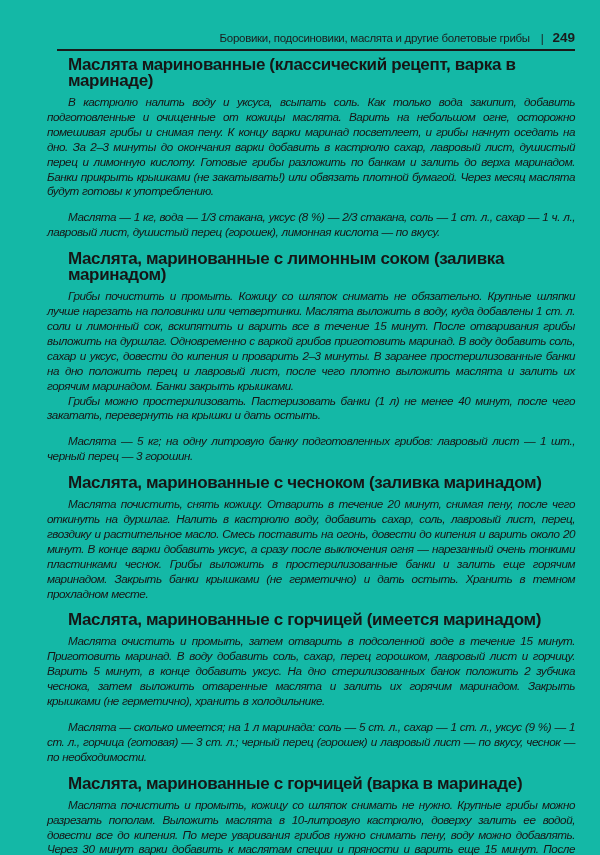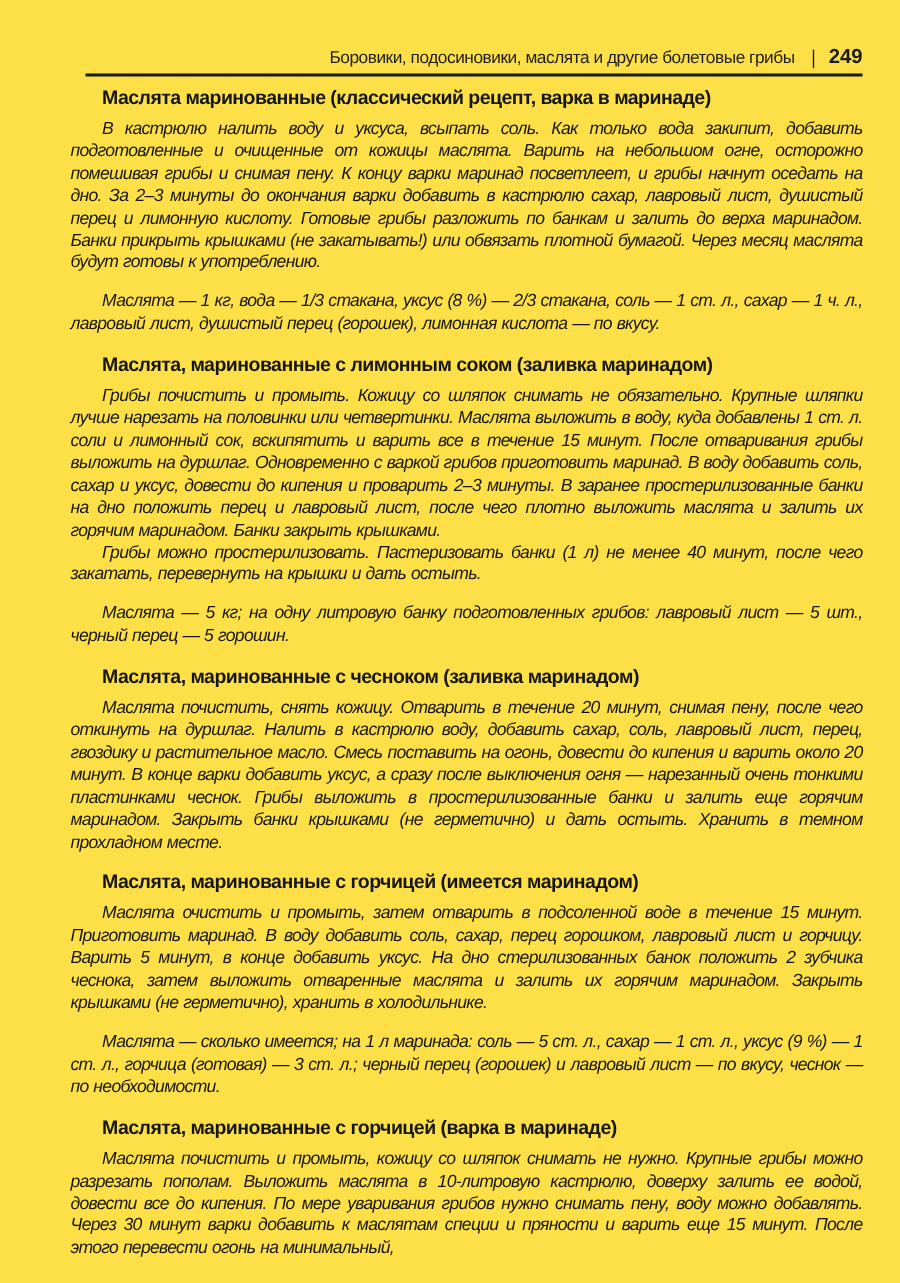--- a/index.html
+++ b/index.html
@@ -6,21 +6,21 @@
     margin: 0;
     padding: 0;
     background: #ffffff;
     overflow: hidden;
   }
   .page {
     position: relative;
     width: 600px;
     height: 855px;
     box-sizing: border-box;
-    background: #fde047;
+    background: #14b8a6;
     color: #161616;
     font-family: "Liberation Sans", "DejaVu Sans", sans-serif;
     padding: 30px 25px 0 47px;
   }
   .running-header {
     text-align: right;
     font-size: 11.5px;
     letter-spacing: -0.3px;
     white-space: nowrap;
     color: #1c1c1c;
@@ -37,21 +37,21 @@
     font-size: 13.5px;
     letter-spacing: 0;
   }
   .header-rule {
     height: 2px;
     background: #1a1a1a;
     margin-left: 10px;
     margin-bottom: 6px;
   }
   h2 {
-    font-size: 13px;
+    font-size: 17px;
     font-weight: 700;
     letter-spacing: -0.35px;
     margin: 11px 0 6px 21px;
     line-height: 16px;
   }
   h2:first-child {
     margin-top: 4px;
   }
   p {
     margin: 0;
@@ -76,21 +76,21 @@
     <span>Боровики, подосиновики, маслята и другие болетовые грибы</span><span class="sep">|</span><span class="pagenum">249</span>
   </div>
   <div class="header-rule"></div>
   <main>
       <h2>Маслята маринованные (классический рецепт, варка в маринаде)</h2>
       <p class="body">В кастрюлю налить воду и уксуса, всыпать соль. Как только вода закипит, добавить подготовленные и очищенные от кожицы маслята. Варить на небольшом огне, осторожно помешивая грибы и снимая пену. К концу варки маринад посветлеет, и грибы начнут оседать на дно. За 2–3 минуты до окончания варки добавить в кастрюлю сахар, лавровый лист, душистый перец и лимонную кислоту. Готовые грибы разложить по банкам и залить до верха маринадом. Банки прикрыть крышками (не закатывать!) или обвязать плотной бумагой. Через месяц маслята будут готовы к употреблению.</p>
       <p class="ingredients">Маслята — 1 кг, вода — 1/3 стакана, уксус (8 %) — 2/3 стакана, соль — 1 ст. л., сахар — 1 ч. л., лавровый лист, душистый перец (горошек), лимонная кислота — по вкусу.</p>
       <h2>Маслята, маринованные с лимонным соком (заливка маринадом)</h2>
       <p class="body">Грибы почистить и промыть. Кожицу со шляпок снимать не обязательно. Крупные шляпки лучше нарезать на половинки или четвертинки. Маслята выложить в воду, куда добавлены 1 ст. л. соли и лимонный сок, вскипятить и варить все в течение 15 минут. После отваривания грибы выложить на дуршлаг. Одновременно с варкой грибов приготовить маринад. В воду добавить соль, сахар и уксус, довести до кипения и проварить 2–3 минуты. В заранее простерилизованные банки на дно положить перец и лавровый лист, после чего плотно выложить маслята и залить их горячим маринадом. Банки закрыть крышками.</p>
       <p class="body">Грибы можно простерилизовать. Пастеризовать банки (1 л) не менее 40 минут, после чего закатать, перевернуть на крышки и дать остыть.</p>
-      <p class="ingredients">Маслята — 5 кг; на одну литровую банку подготовленных грибов: лавровый лист — 5 шт., черный перец — 5 горошин.</p>
+      <p class="ingredients">Маслята — 5 кг; на одну литровую банку подготовленных грибов: лавровый лист — 1 шт., черный перец — 3 горошин.</p>
       <h2>Маслята, маринованные с чесноком (заливка маринадом)</h2>
       <p class="body">Маслята почистить, снять кожицу. Отварить в течение 20 минут, снимая пену, после чего откинуть на дуршлаг. Налить в кастрюлю воду, добавить сахар, соль, лавровый лист, перец, гвоздику и растительное масло. Смесь поставить на огонь, довести до кипения и варить около 20 минут. В конце варки добавить уксус, а сразу после выключения огня — нарезанный очень тонкими пластинками чеснок. Грибы выложить в простерилизованные банки и залить еще горячим маринадом. Закрыть банки крышками (не герметично) и дать остыть. Хранить в темном прохладном месте.</p>
       <h2>Маслята, маринованные с горчицей (имеется маринадом)</h2>
       <p class="body">Маслята очистить и промыть, затем отварить в подсоленной воде в течение 15 минут. Приготовить маринад. В воду добавить соль, сахар, перец горошком, лавровый лист и горчицу. Варить 5 минут, в конце добавить уксус. На дно стерилизованных банок положить 2 зубчика чеснока, затем выложить отваренные маслята и залить их горячим маринадом. Закрыть крышками (не герметично), хранить в холодильнике.</p>
       <p class="ingredients">Маслята — сколько имеется; на 1 л маринада: соль — 5 ст. л., сахар — 1 ст. л., уксус (9 %) — 1 ст. л., горчица (готовая) — 3 ст. л.; черный перец (горошек) и лавровый лист — по вкусу, чеснок — по необходимости.</p>
       <h2>Маслята, маринованные с горчицей (варка в маринаде)</h2>
       <p class="body">Маслята почистить и промыть, кожицу со шляпок снимать не нужно. Крупные грибы можно разрезать пополам. Выложить маслята в 10-литровую кастрюлю, доверху залить ее водой, довести все до кипения. По мере уваривания грибов нужно снимать пену, воду можно добавлять. Через 30 минут варки добавить к маслятам специи и пряности и варить еще 15 минут. После этого перевести огонь на минимальный,</p>
     </main>
 </div>
 

